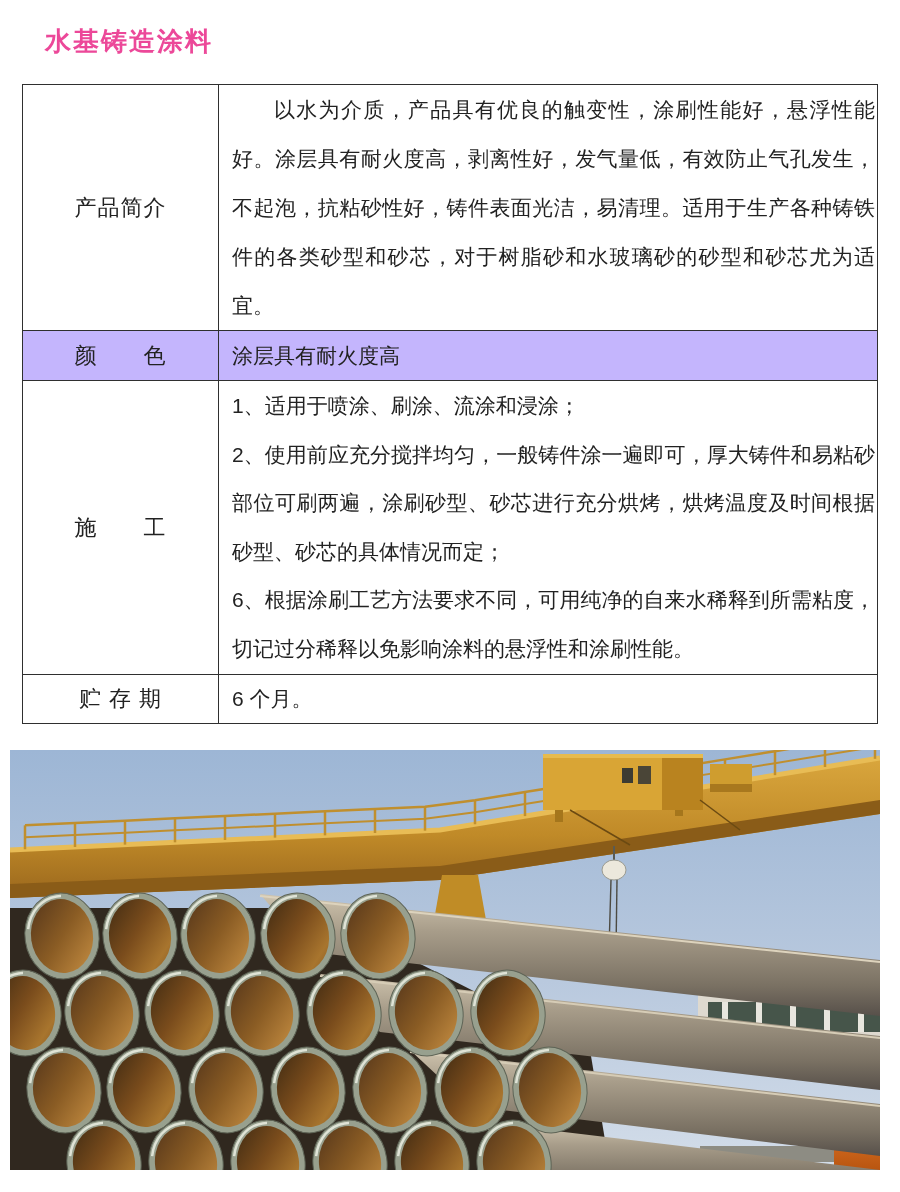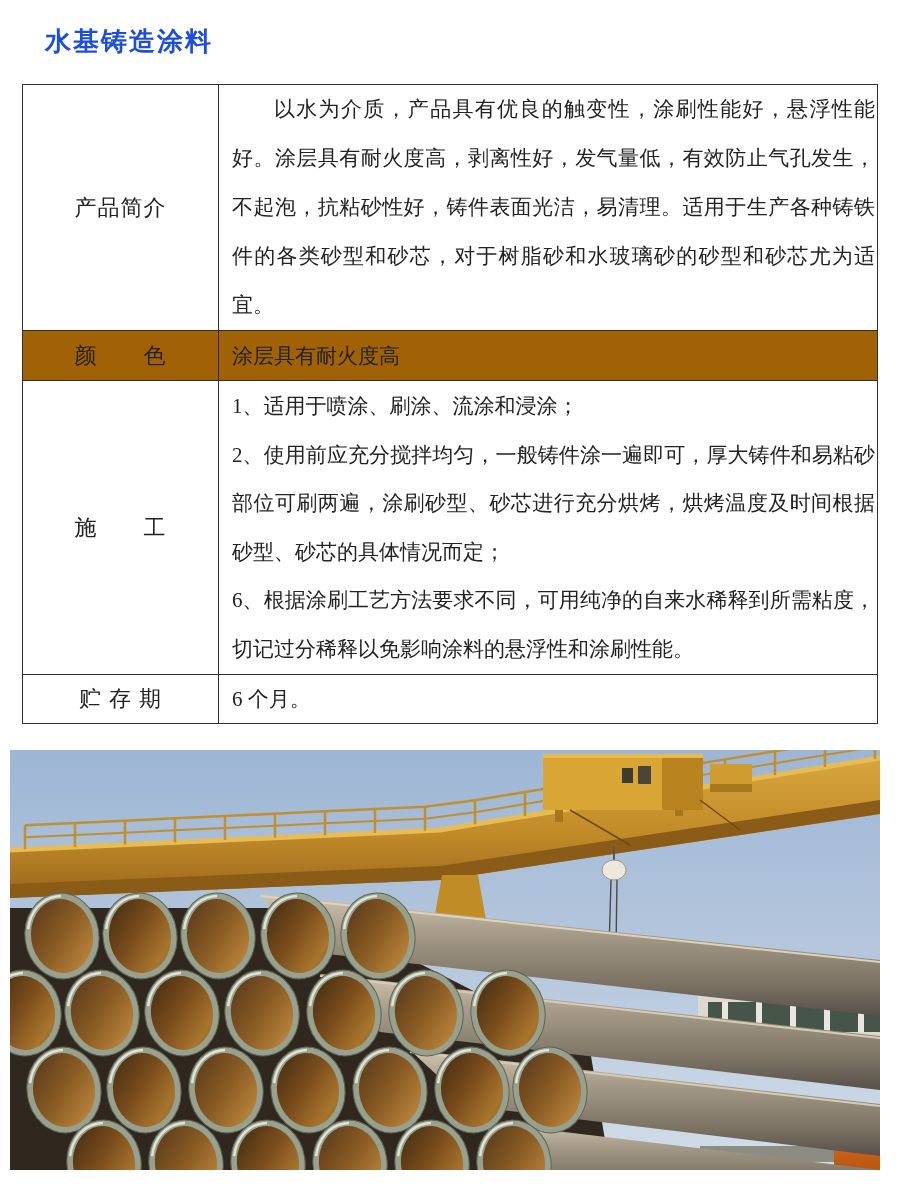--- a/index.html
+++ b/index.html
@@ -5,21 +5,21 @@
   html,body{margin:0;padding:0;background:#ffffff;}
   .page{
     position:relative;
     width:900px;height:1192px;
     background:#ffffff;
     font-family:"Liberation Sans","DejaVu Sans",sans-serif;
     overflow:hidden;
   }
   .doc-title{
     position:absolute;left:45px;top:24px;
-    font-size:26px;font-weight:bold;color:#1d4ed8;
+    font-size:26px;font-weight:bold;color:#ec4899;
     letter-spacing:2px;margin:0;
   }
   table.spec{
     position:absolute;left:22px;top:84px;
     width:856px;
     border-collapse:collapse;
     table-layout:fixed;
   }
   table.spec td{
     border:1.6px solid #2f2f2f;
@@ -31,24 +31,23 @@
     text-align:center;
     font-size:22px;
     letter-spacing:1px;
     color:#1c1c1c;
   }
   td.val{
     padding:0 2px 0 13px;
     font-size:21px;
     text-align:justify;
     text-justify:inter-ideograph;
-    font-family:Liberation Serif, serif;
   }
   td.val p{margin:0;}
-  tr.hl td{background:#a16207;}
+  tr.hl td{background:#c4b5fd;}
   .r-intro td{height:196px;}
   .r-intro td.val{line-height:49px;}
   .r-intro td.val p{text-indent:2em;}
   .r-color td{height:47px;}
   .r-work td{height:291px;border-radius:15px;}
   .r-work td.val{line-height:48.5px;}
   .r-store td{height:49px;}
   .r-period td{height:46px;}
   .photo-wrap{
     position:absolute;left:10px;top:750px;width:870px;height:420px;

